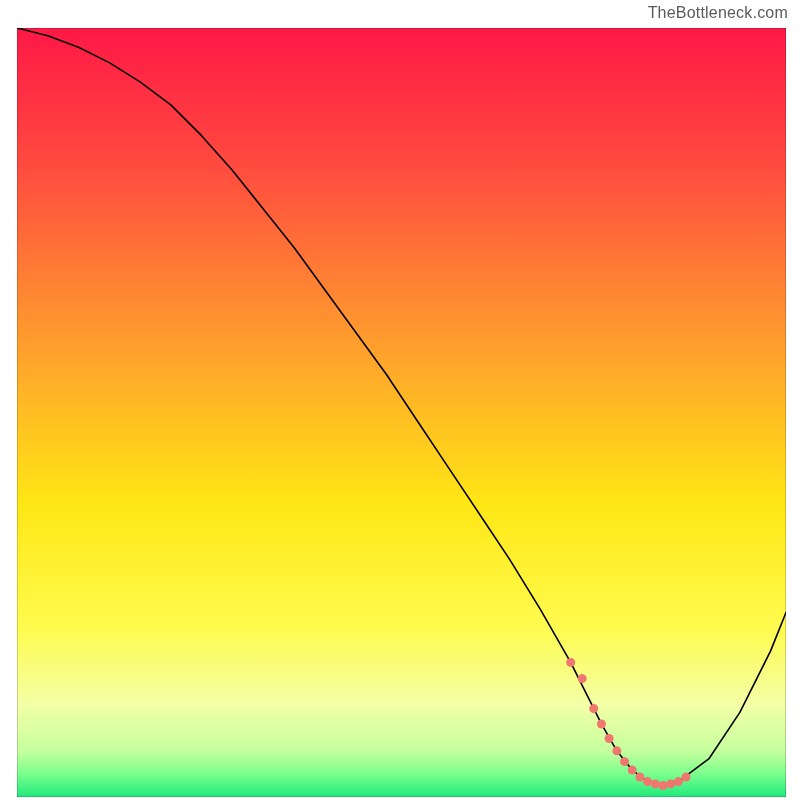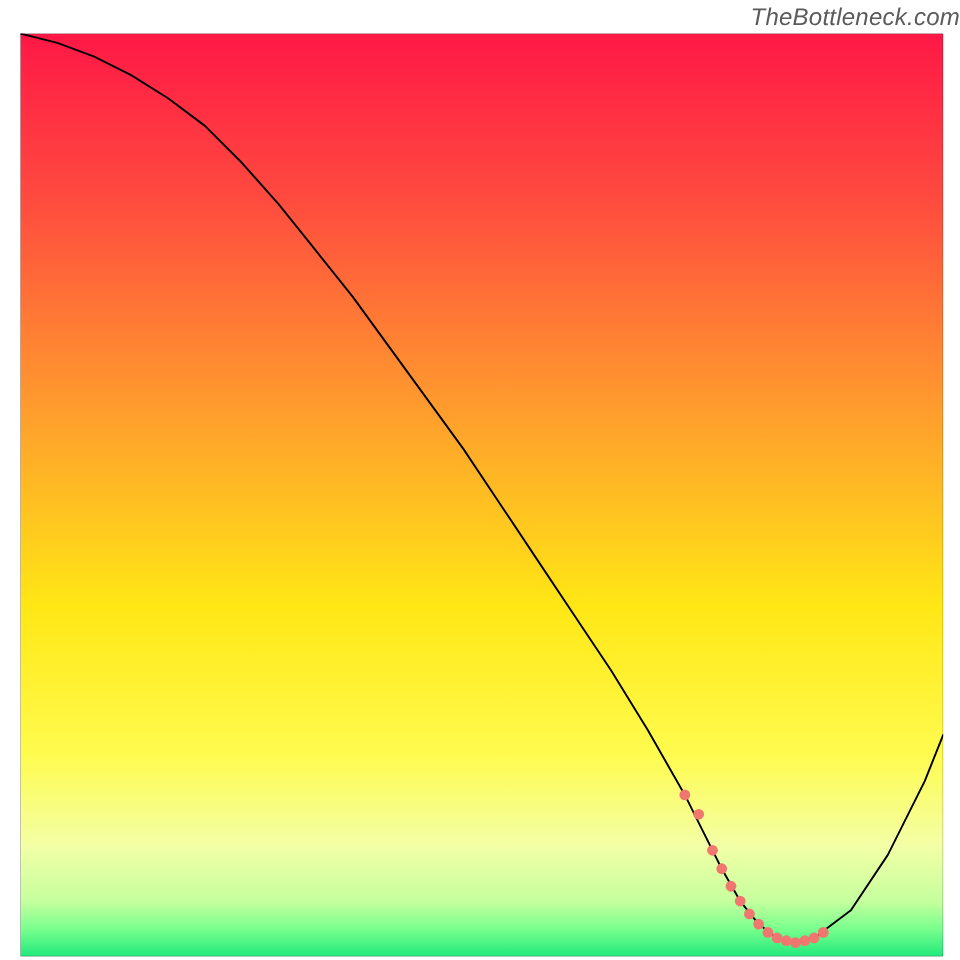--- a/index.html
+++ b/index.html
@@ -11,25 +11,24 @@
     font-family: Arial, Helvetica, sans-serif;
   }
   .container {
     position: relative;
     width: 800px;
     height: 800px;
   }
   .watermark {
     position: absolute;
     top: 4px;
-    right: 0;
-    font-size: 20px;
+    right: 12px;
+    font-size: 16px;
     color: #5b5b5b;
     letter-spacing: 0.2px;
-    font-style: italic;
   }
   svg.plot {
     position: absolute;
     left: 17px;
     top: 28px;
     width: 769px;
     height: 769px;
     display: block;
   }
 </style>

